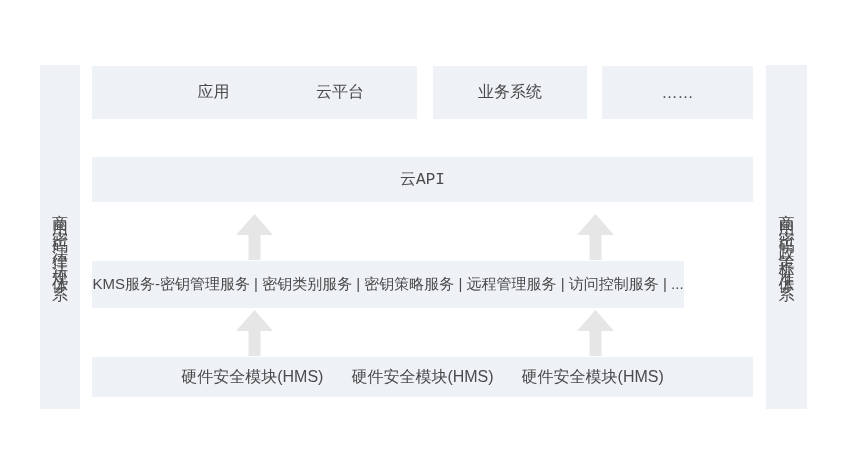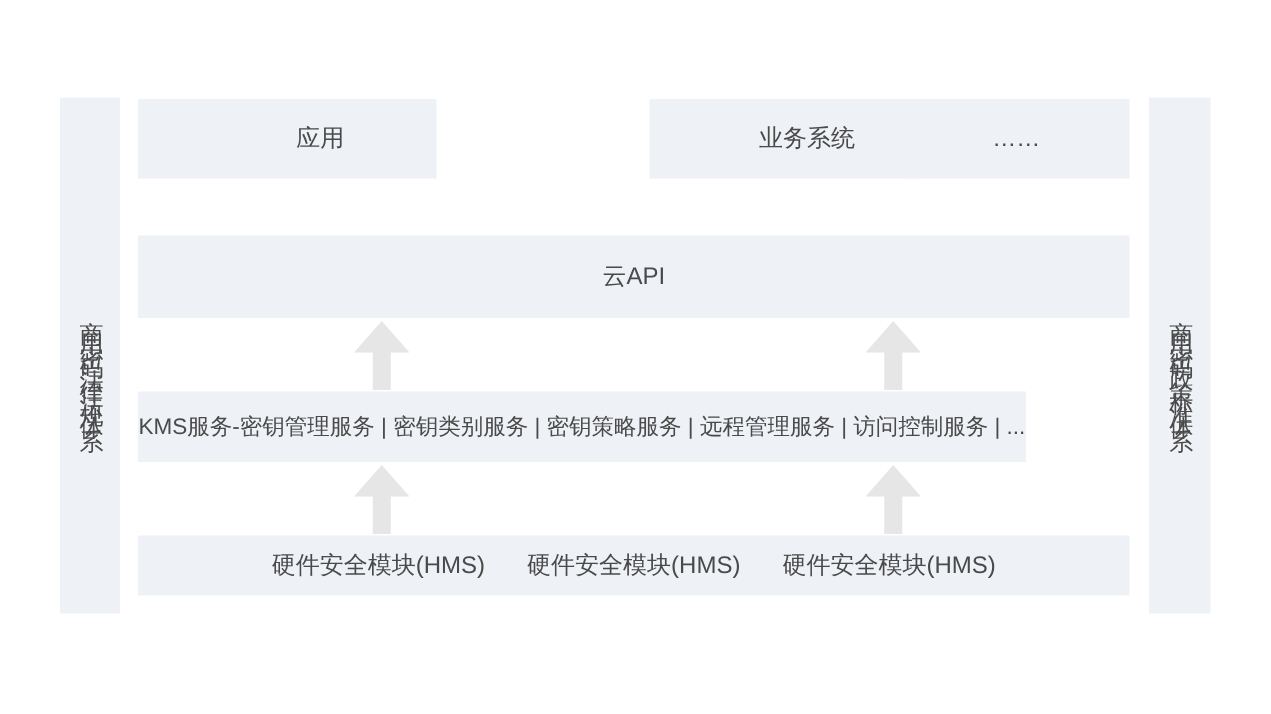--- a/index.html
+++ b/index.html
@@ -39,24 +39,24 @@
     writing-mode:vertical-rl;
     text-orientation:upright;
     font-size:16px;
     letter-spacing:8px;
     line-height:1;
     margin-bottom:-8px;
   }
   
   .top-box-0{left:92px;top:66px;width:155px;height:53px;padding-left:44px;}
   .top-box-1{left:263px;top:66px;width:154px;height:53px;}
-  .top-box-2{left:433px;top:66px;width:154px;height:53px;padding-left:28px;}
+  .top-box-2{left:433px;top:66px;width:154px;height:53px;}
   .top-box-3{left:602px;top:66px;width:151px;height:53px;}
   
-  .api-layer{left:92px;top:157px;width:661px;height:55px;}
+  .api-layer{left:92px;top:157px;width:661px;height:45px;font-family:Liberation Mono, monospace;}
   .kms-layer{left:92px;top:261px;width:592px;height:47px;font-size:15px;}
   .hms-layer{left:92px;top:357px;width:661px;height:40px;gap:28px;}
   .arrow{position:absolute;width:37px;height:46px;}
   .arrow polygon{fill:var(--arrow);}
   .arrow.a1{left:236px;top:214px;}
   .arrow.a2{left:577px;top:214px;}
   .arrow.a3{left:236px;top:310px;}
   .arrow.a4{left:577px;top:310px;}
 </style>
 </head>
@@ -66,20 +66,21 @@
 
   <div class="pillar left">
     <span class="vtext">商用密码法律法规体系</span>
   </div>
 
   <div class="pillar right">
     <span class="vtext">商用密码政策标准体系</span>
   </div>
 
   <div class="box top-box-0">应用</div>
+  <div class="box top-box-1">云平台</div>
   <div class="box top-box-2">业务系统</div>
   <div class="box top-box-3">……</div>
 
   <div class="box api-layer">云API</div>
 
   <svg class="arrow a1" viewBox="0 0 37 46">
     <polygon points="18.5,0 37,21 24.5,21 24.5,46 12.5,46 12.5,21 0,21"></polygon>
   </svg>
   <svg class="arrow a2" viewBox="0 0 37 46">
     <polygon points="18.5,0 37,21 24.5,21 24.5,46 12.5,46 12.5,21 0,21"></polygon>

